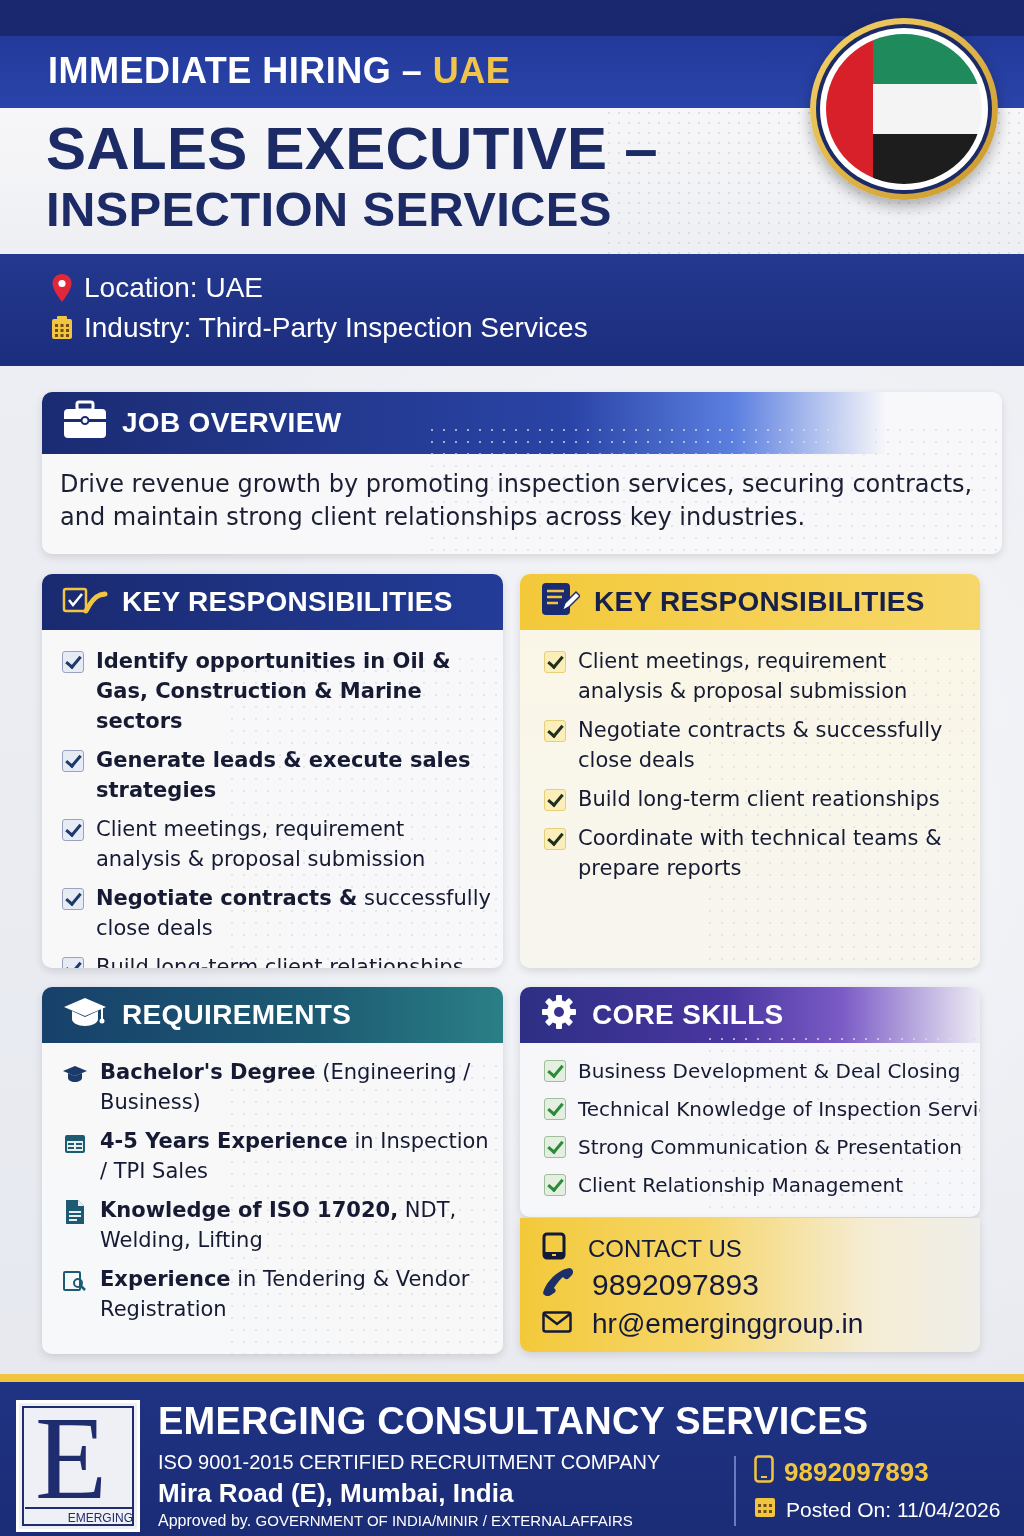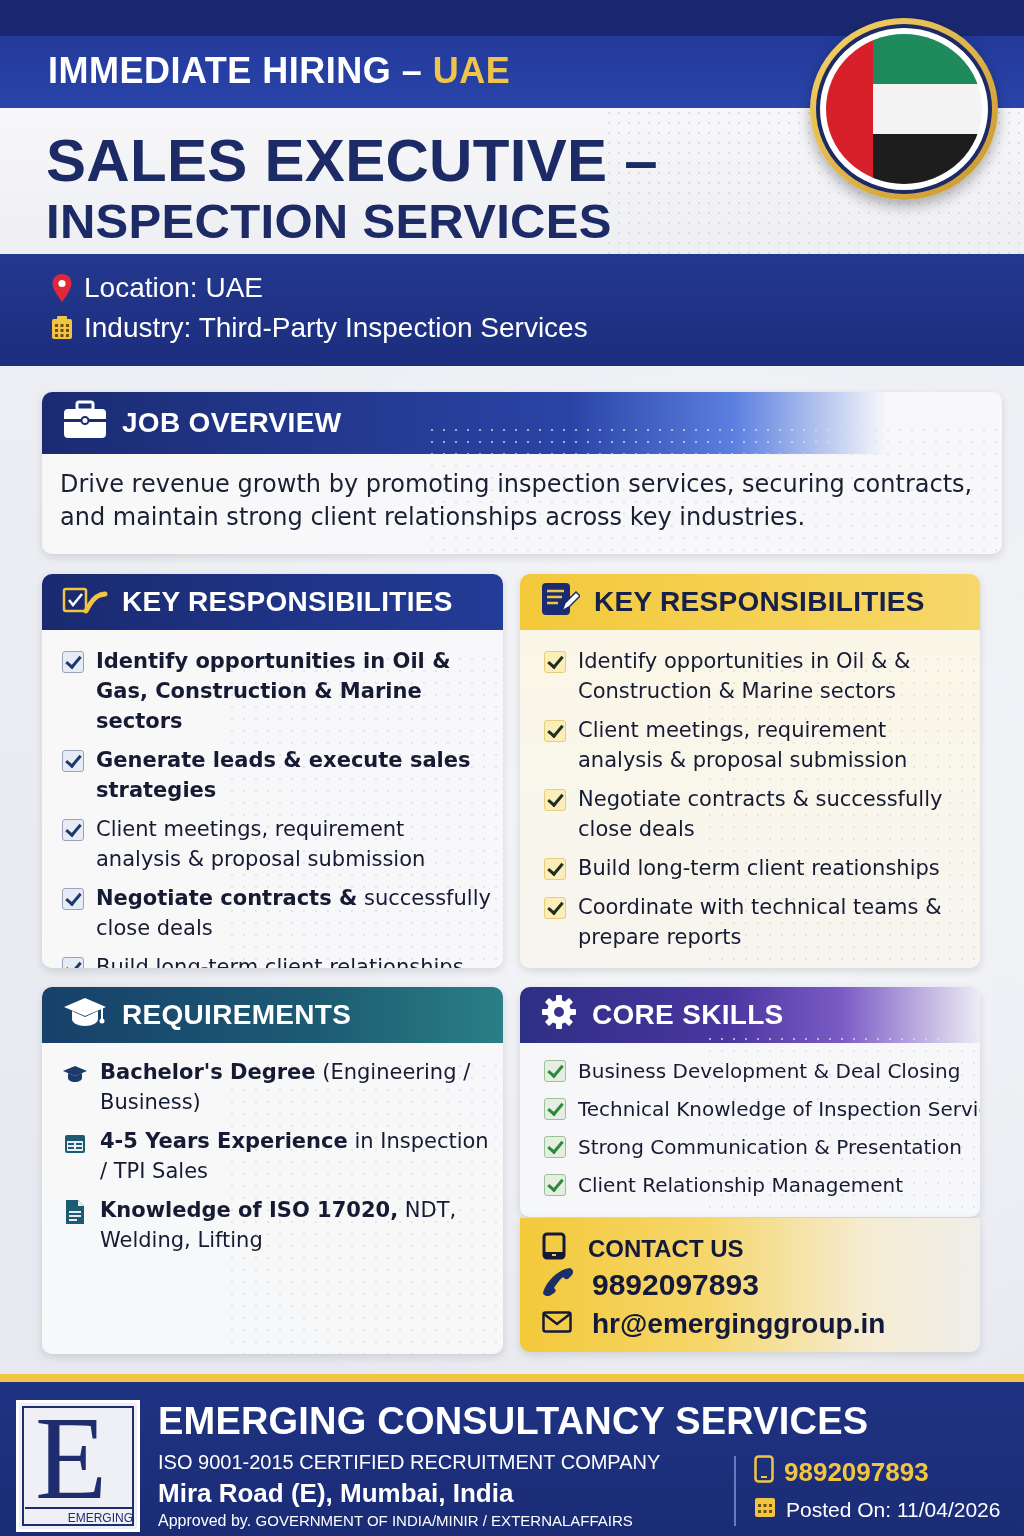--- a/index.html
+++ b/index.html
@@ -19,21 +19,21 @@
     .top-band { position: absolute; left: 0; top: 0; width: 1024px; height: 108px;
       background: linear-gradient(180deg, #1a2a7a 0%, #233a9a 35%, #2a44aa 100%); }
     .top-band::before { content: ""; position: absolute; left: 0; top: 0; width: 100%; height: 36px; background: #1a2870; }
     .hiring-line { position: absolute; left: 48px; top: 50px; font-family: "Liberation Sans", sans-serif; font-weight: 700; font-size: 36px; color: #ffffff; letter-spacing: 0.5px; }
     .hiring-line .accent { color: #f0c44a; }
 
     .title-band { position: absolute; left: 0; top: 108px; width: 1024px; height: 146px;
       background: linear-gradient(180deg, #f7f7f9 0%, #eeeff3 100%); }
     .title-band .dots { position: absolute; right: 0; top: 0; width: 420px; height: 146px;
       background-image: radial-gradient(#d6d8e0 1.2px, transparent 1.4px); background-size: 10px 10px; opacity: 0.8; }
-    .job-title { position: absolute; left: 46px; top: 118px; font-family: "Liberation Sans", sans-serif; font-weight: 700; color: #1c2a66; line-height: 1.03; margin-top: 12px; }
+    .job-title { position: absolute; left: 46px; top: 118px; font-family: "Liberation Sans", sans-serif; font-weight: 700; color: #1c2a66; line-height: 1.03; }
     .job-title .l1 { font-size: 60px; display: block; letter-spacing: 0.3px; }
     .job-title .l2 { font-size: 49px; display: block; letter-spacing: 0.3px; margin-top: 4px; }
 
     .flag-badge { position: absolute; left: 810px; top: 18px; width: 188px; height: 182px; border-radius: 50%;
       background: linear-gradient(135deg, #f5d36a, #c9962a); padding: 6px; box-shadow: 0 6px 14px rgba(0,0,0,0.3); }
     .flag-badge .ring2 { width: 100%; height: 100%; border-radius: 50%; background: #1c2a66; padding: 4px; }
     .flag-badge .ring3 { width: 100%; height: 100%; border-radius: 50%; background: #ffffff; padding: 6px; }
     .flag { width: 100%; height: 100%; border-radius: 50%; overflow: hidden; position: relative; }
     .flag .red { position: absolute; left: 0; top: 0; width: 30%; height: 100%; background: #d8202a; }
     .flag .green { position: absolute; left: 30%; top: 0; width: 70%; height: 33.4%; background: #1f8a5c; }
@@ -78,21 +78,21 @@
     .req .card-head { background: linear-gradient(90deg, #17406a, #1d5b73 60%, #2a7f86); }
     .req .li .ico { flex: 0 0 26px; width: 26px; height: 26px; margin-top: 4px; display: flex; align-items: center; justify-content: center; }
 
     .skills { left: 520px; top: 987px; width: 460px; height: 230px; background: rgba(248,248,250,0.85); }
     .skills .card-head { background: linear-gradient(90deg, #2d2f84 0%, #4a36a0 45%, #7b5bc6 70%, rgba(230,228,240,0.6) 100%); }
     .skills .li { margin-bottom: 6px; }
     .skills .li .txt { font-size: 20px; line-height: 32px; white-space: nowrap; }
 
     .contact { left: 520px; top: 1218px; width: 460px; height: 134px; border-radius: 0 0 10px 10px;
       background: linear-gradient(90deg, #f3c93a 0%, #f6d66a 40%, #f5ecd2 75%, #efeee9 100%); }
-    .contact .row { position: absolute; left: 22px; display: flex; align-items: center; gap: 22px; color: #14193a; font-family: "Liberation Sans", sans-serif; font-weight: 700; }
+    .contact .row { position: absolute; left: 22px; display: flex; align-items: center; gap: 22px; color: #14193a; font-family: "Liberation Sans", sans-serif; font-weight: 400; }
     .contact .r1 { top: 14px; font-size: 24px; }
     .contact .r2 { top: 48px; font-size: 30px; gap: 16px; }
     .contact .r3 { top: 90px; font-size: 28px; gap: 20px; }
 
     
     .footer { position: absolute; left: 0; top: 1374px; width: 1024px; height: 162px;
       background: linear-gradient(180deg, #1f3383 0%, #1b2c76 100%); border-top: 8px solid #f1c542; }
     .logo { position: absolute; left: 16px; top: 1400px; width: 124px; height: 132px; background: #eef0f6; border: 3px solid #ffffff; outline: 2px solid #1f2c6e; outline-offset: -8px; }
     .logo .E { position: absolute; left: 16px; top: 0px; font-family: "Liberation Serif", serif; font-size: 118px; line-height: 112px; color: #1f2c6e; font-weight: 400; }
     .logo .lbl { position: absolute; left: 6px; bottom: 4px; width: 108px; text-align: right; font-size: 12px; color: #1f2c6e; border-top: 2px solid #1f2c6e; padding-top: 2px; font-family: "Liberation Sans", sans-serif; }
@@ -231,24 +231,20 @@
               <line x1="7" y1="22" x2="18" y2="22"></line>
             </g>
             <path d="M22 30l3-8 11-11 4 4-11 11z" fill="#ffffff" stroke="#1b2b72" stroke-width="1.5"></path>
           </svg>
       </span>
       <span>KEY RESPONSIBILITIES</span>
     </div>
     <div class="list" style="padding-left:24px;">
       <div class="li">
           <span class="check yellow"></span>
-          <span class="txt">Identify opportunities in Oil &amp; &amp; Construction &amp; Marine sectors</span>
-        </div>
-      <div class="li">
-          <span class="check yellow"></span>
           <span class="txt">Client meetings, requirement analysis &amp; proposal submission</span>
         </div>
       <div class="li">
           <span class="check yellow"></span>
           <span class="txt">Negotiate contracts &amp; successfully close deals</span>
         </div>
       <div class="li">
           <span class="check yellow"></span>
           <span class="txt">Build long-term client reationships</span>
         </div>
@@ -303,20 +299,30 @@
               <path d="M2 1h12l6 6v18H2z" fill="#1d5b73"></path>
               <path d="M14 1v6h6" fill="#e8eef2"></path>
               <g stroke="#e8eef2" stroke-width="2">
                 <line x1="5" y1="13" x2="17" y2="13"></line>
                 <line x1="5" y1="17" x2="17" y2="17"></line>
                 <line x1="5" y1="21" x2="13" y2="21"></line>
               </g>
             </svg>
           </span>
         <span class="txt"><b>Knowledge of ISO 17020,</b><span> NDT, Welding, Lifting</span></span>
+      </div>
+      <div class="li">
+        <span class="ico">
+            <svg width="24" height="22" viewBox="0 0 24 22">
+              <rect x="1" y="2" width="16" height="18" rx="1" fill="none" stroke="#1d5b73" stroke-width="2"></rect>
+              <circle cx="15" cy="13" r="4" fill="none" stroke="#1d5b73" stroke-width="2"></circle>
+              <line x1="18" y1="16" x2="22" y2="20" stroke="#1d5b73" stroke-width="2.5"></line>
+            </svg>
+          </span>
+        <span class="txt"><b>Experience</b><span> in Tendering &amp; Vendor Registration</span></span>
       </div>
     </div>
   </div>
 
   <div class="card skills">
     <div class="dots"></div>
     <div class="card-head">
       <span>
         <svg width="38" height="38" viewBox="0 0 38 38">
             <g fill="#ffffff">

